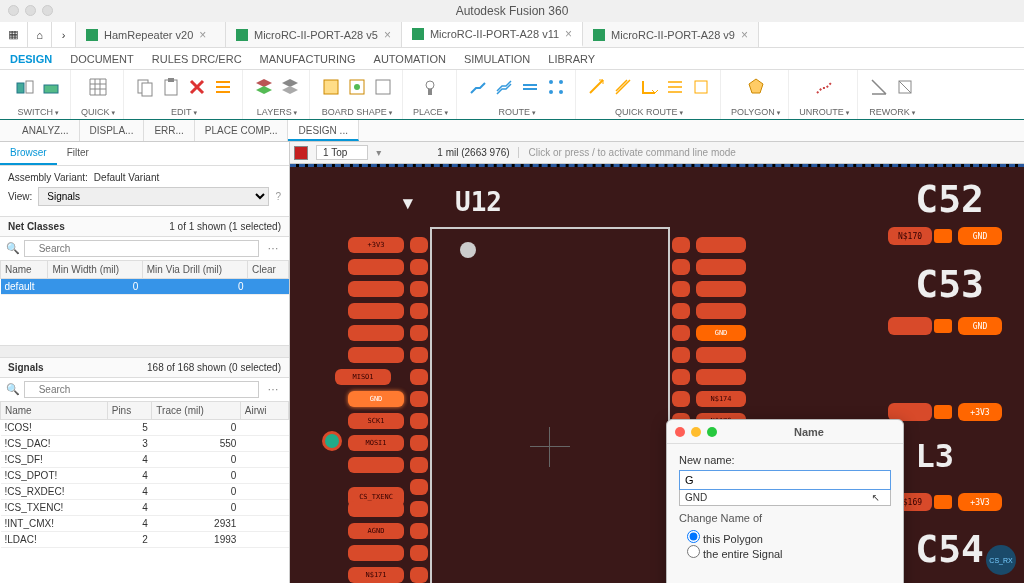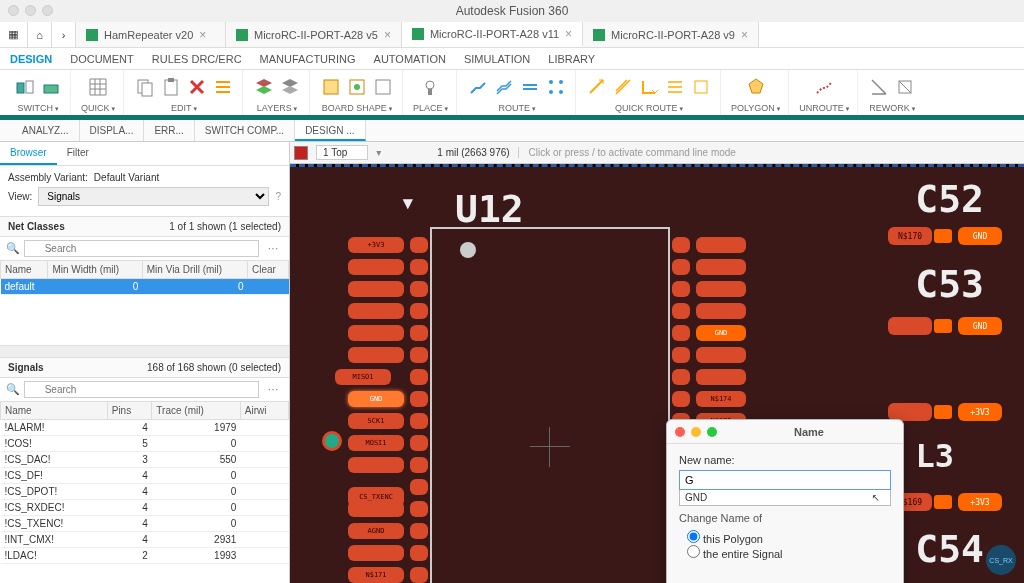--- a/index.html
+++ b/index.html
@@ -9,41 +9,41 @@
 .dot { width: 11px; height: 11px; border-radius: 50%; background: #ddd; border: 1px solid #ccc; }
 .doctabs { height: 26px; background: #fff; border-bottom: 1px solid #ddd; display: flex; align-items: stretch; }
 .doctabs .gridbtn { width: 28px; display: flex; align-items: center; justify-content: center; border-right: 1px solid #ddd; }
 .doctabs .addbtn { width: 24px; display: flex; align-items: center; justify-content: center; border-right: 1px solid #ddd; }
 .doctab { display: flex; align-items: center; padding: 0 10px; gap: 6px; border-right: 1px solid #ddd; font-size: 11px; color: #555; background: #f8f8f8; min-width: 150px; }
 .doctab.active { background: #fff; border-bottom: 2px solid #fff; }
 .doctab .x { color: #999; font-size: 12px; }
 .doc-ico { width: 12px; height: 12px; background: #2a9d5c; display: inline-block; }
 .menubar { height: 22px; background: #fff; border-bottom: 1px solid #ddd; display: flex; align-items: center; padding: 0 10px; gap: 18px; font-size: 11px; color: #555; }
 .menubar span:first-child { color: #0696d7; font-weight: bold; }
-.ribbon { height: 50px; background: #fff; border-bottom: 5px solid #0f766e; display: flex; align-items: center; padding: 0 6px; gap: 2px; }
+.ribbon { height: 50px; background: #fff; border-bottom: 1px solid #0f766e; display: flex; align-items: center; padding: 0 6px; gap: 2px; }
 .rgroup { display: flex; flex-direction: column; align-items: center; padding: 2px 8px; border-right: 1px solid #eee; height: 100%; justify-content: space-between; }
 .rgroup:last-child { border-right: none; }
 .ricons { display: flex; gap: 4px; align-items: center; height: 30px; }
 .ricon { width: 22px; height: 22px; border: 1px solid transparent; display: flex; align-items: center; justify-content: center; }
 .rlabel { font-size: 9px; color: #666; white-space: nowrap; }
 .rlabel::after { content: " ▾"; font-size: 7px; }
 .subtabs { height: 22px; background: #fafafa; border-bottom: 1px solid #ccc; display: flex; padding-left: 12px; }
 .subtab { padding: 0 10px; line-height: 22px; font-size: 10px; color: #555; border-right: 1px solid #ddd; }
 .subtab.active { background: #fff; border-bottom: 2px solid #0696d7; }
 .main { display: flex; height: calc(100% - 142px); }
 .sidepanel { width: 290px; background: #fff; border-right: 1px solid #ccc; display: flex; flex-direction: column; overflow: hidden; }
 .sp-tabs { display: flex; border-bottom: 1px solid #ddd; font-size: 10px; }
 .sp-tab { padding: 5px 10px; color: #555; }
 .sp-tab.active { color: #0696d7; border-bottom: 2px solid #0696d7; }
 .sp-sec { padding: 6px 8px; font-size: 10px; }
 .sp-row { display: flex; align-items: center; gap: 6px; margin-bottom: 4px; }
 .sp-row select, .sp-row input { flex: 1; font-size: 10px; padding: 2px 4px; border: 1px solid #ccc; }
 .sp-header { display: flex; justify-content: space-between; padding: 4px 8px; font-size: 10px; font-weight: bold; border-top: 1px solid #ddd; border-bottom: 1px solid #ddd; background: #fafafa; }
 .sp-search { display: flex; padding: 3px 6px; gap: 4px; align-items: center; }
-.sp-search input { flex: 1; font-size: 10px; padding: 2px 20px; border: 1px solid #ccc; }
+.sp-search input { flex: 1; font-size: 10px; padding: 2px 14px; border: 1px solid #ccc; }
 .sp-more { width: 20px; text-align: center; color: #888; }
 .tbl { width: 100%; border-collapse: collapse; font-size: 10px; }
 .tbl th { background: #f5f5f5; border: 1px solid #ddd; padding: 3px 4px; text-align: left; font-weight: normal; color: #555; }
 .tbl td { border-bottom: 1px solid #eee; padding: 2px 4px; }
 .tbl tr.sel td { background: #3694e8; color: #fff; }
 .signals-tbl { flex: 1; overflow: hidden; }
 .canvas-wrap { flex: 1; display: flex; flex-direction: column; background: #1a1a1a; min-width: 0; }
 .layerbar { height: 22px; background: #f5f5f5; border-bottom: 1px solid #ccc; display: flex; align-items: center; gap: 8px; padding: 0 4px; font-size: 10px; }
 .layerbar .lsw { width: 14px; height: 14px; background: #c52020; border: 1px solid #888; }
 .layerbar .ldd { background: #fff; border: 1px solid #ccc; padding: 1px 20px 1px 6px; }
@@ -320,21 +320,21 @@
         </span>
   </div>
       <div class="rlabel">REWORK</div>
     </div>
 </div>
 
 <div class="subtabs">
   <div class="subtab">ANALYZ...</div>
   <div class="subtab">DISPLA...</div>
   <div class="subtab">ERR...</div>
-  <div class="subtab">SWITCH COMP...</div>
+  <div class="subtab">PLACE COMP...</div>
   <div class="subtab active">DESIGN ...</div>
 </div>
 
 <div class="main">
   <div class="sidepanel">
     <div class="sp-tabs">
       <div class="sp-tab active">Browser</div>
       <div class="sp-tab">Filter</div>
     </div>
     <div class="sp-sec">
@@ -389,26 +389,20 @@
       <tbody>
             <tr>
               <th>Name</th>
               <th>Pins</th>
               <th>Trace (mil)</th>
               <th>Airwi</th>
             </tr>
       </tbody>
           <tbody id="sigrows">
             <tr>
-              <td>!ALARM!</td>
-              <td style="text-align:right">4</td>
-              <td style="text-align:right">1979</td>
-              <td></td>
-            </tr>
-            <tr>
               <td>!COS!</td>
               <td style="text-align:right">5</td>
               <td style="text-align:right">0</td>
               <td></td>
             </tr>
             <tr>
               <td>!CS_DAC!</td>
               <td style="text-align:right">3</td>
               <td style="text-align:right">550</td>
               <td></td>
@@ -459,21 +453,21 @@
       <span class="lsw"></span>
       <span class="ldd">1 Top</span>
       <span style="color:#888">▾</span>
       <span style="width:40px"></span>
       <span>1 mil (2663 976)</span>
       <span class="cmd">Click or press / to activate command line mode</span>
     </div>
     <div class="canvas">
       <div class="pcb-fill" style="left:0;top:0;width:100%;height:100%"></div>
 
-      <div class="silo" style="left:165px;top:20px;font-size:38px">U12</div>
+      <div class="silo" style="left:165px;top:20px;font-size:26px">U12</div>
       <div class="silo" style="right:40px;top:10px;font-size:38px">C52</div>
       <div class="silo" style="right:40px;top:95px;font-size:38px">C53</div>
       <div class="silo" style="right:70px;top:270px;font-size:32px">L3</div>
       <div class="silo" style="right:40px;top:360px;font-size:38px">C54</div>
       <div class="silo" style="left:110px;top:20px;font-size:26px">▾</div>
 
       <div class="comp-outline" style="left:140px;top:60px;width:240px;height:360px"></div>
       <div style="position:absolute;left:170px;top:75px;width:16px;height:16px;border-radius:50%;background:#ccc"></div>
       <div class="cross" style="left:240px;top:260px"></div>
 

